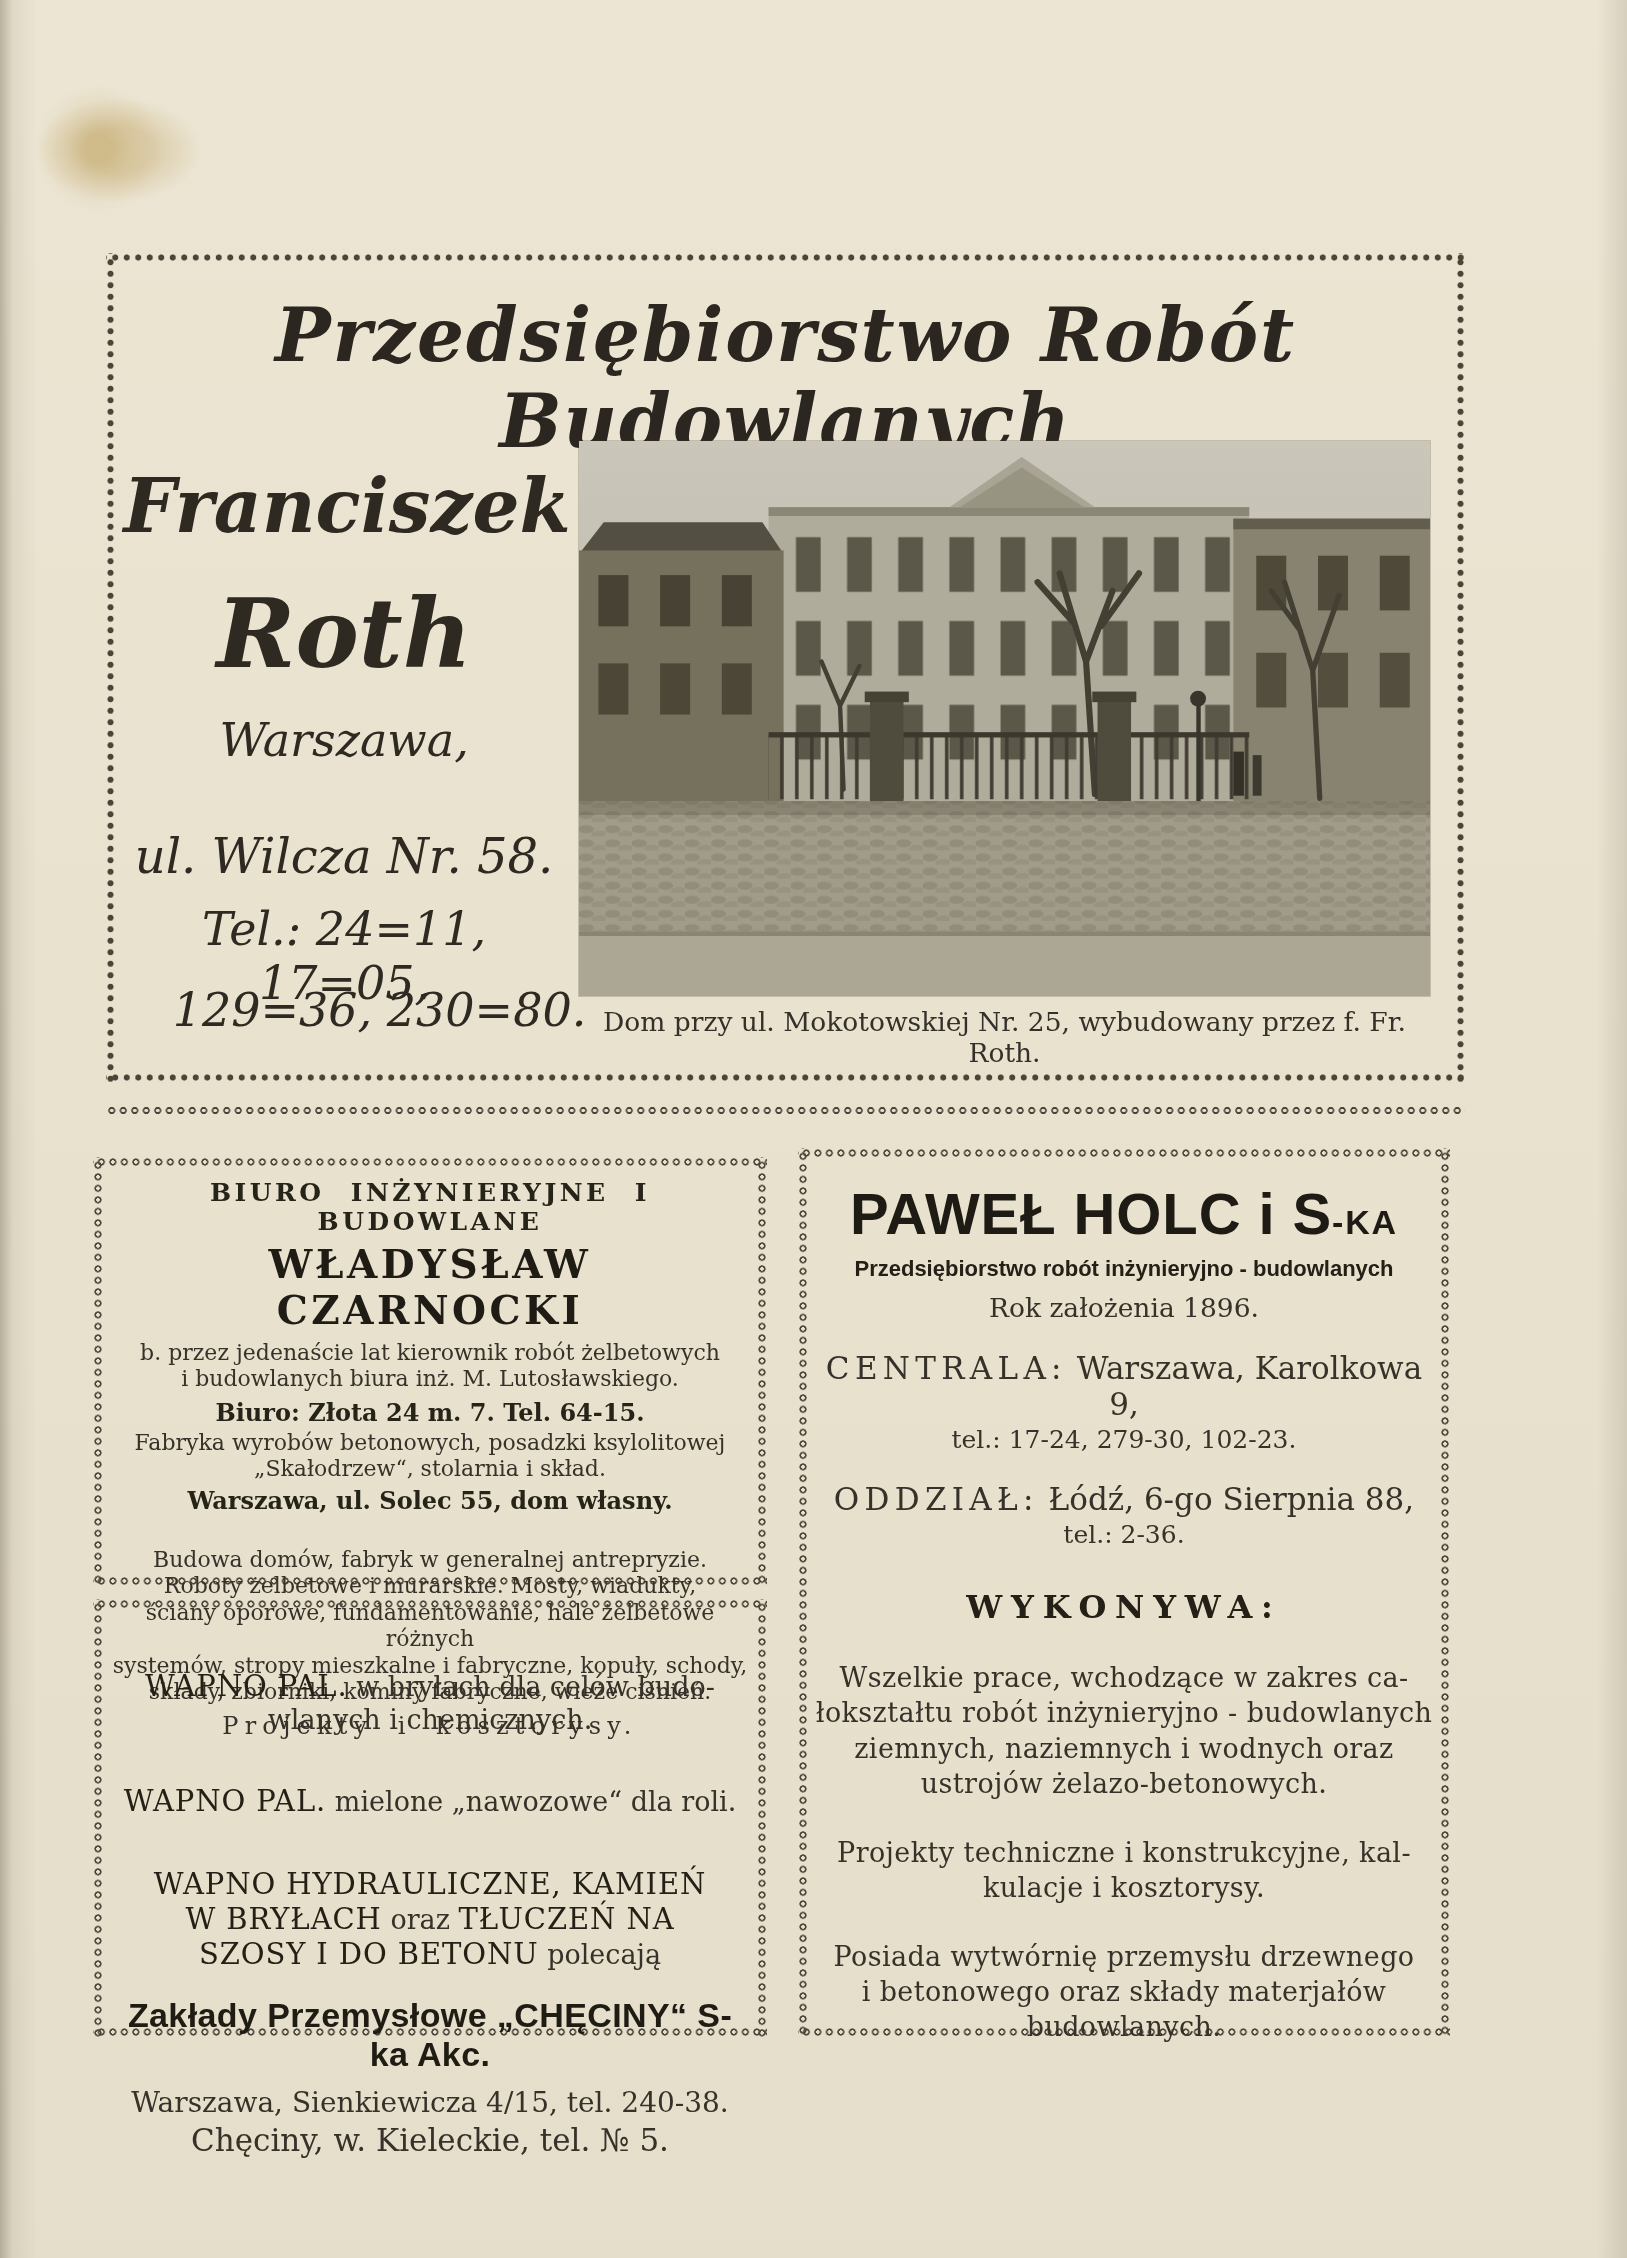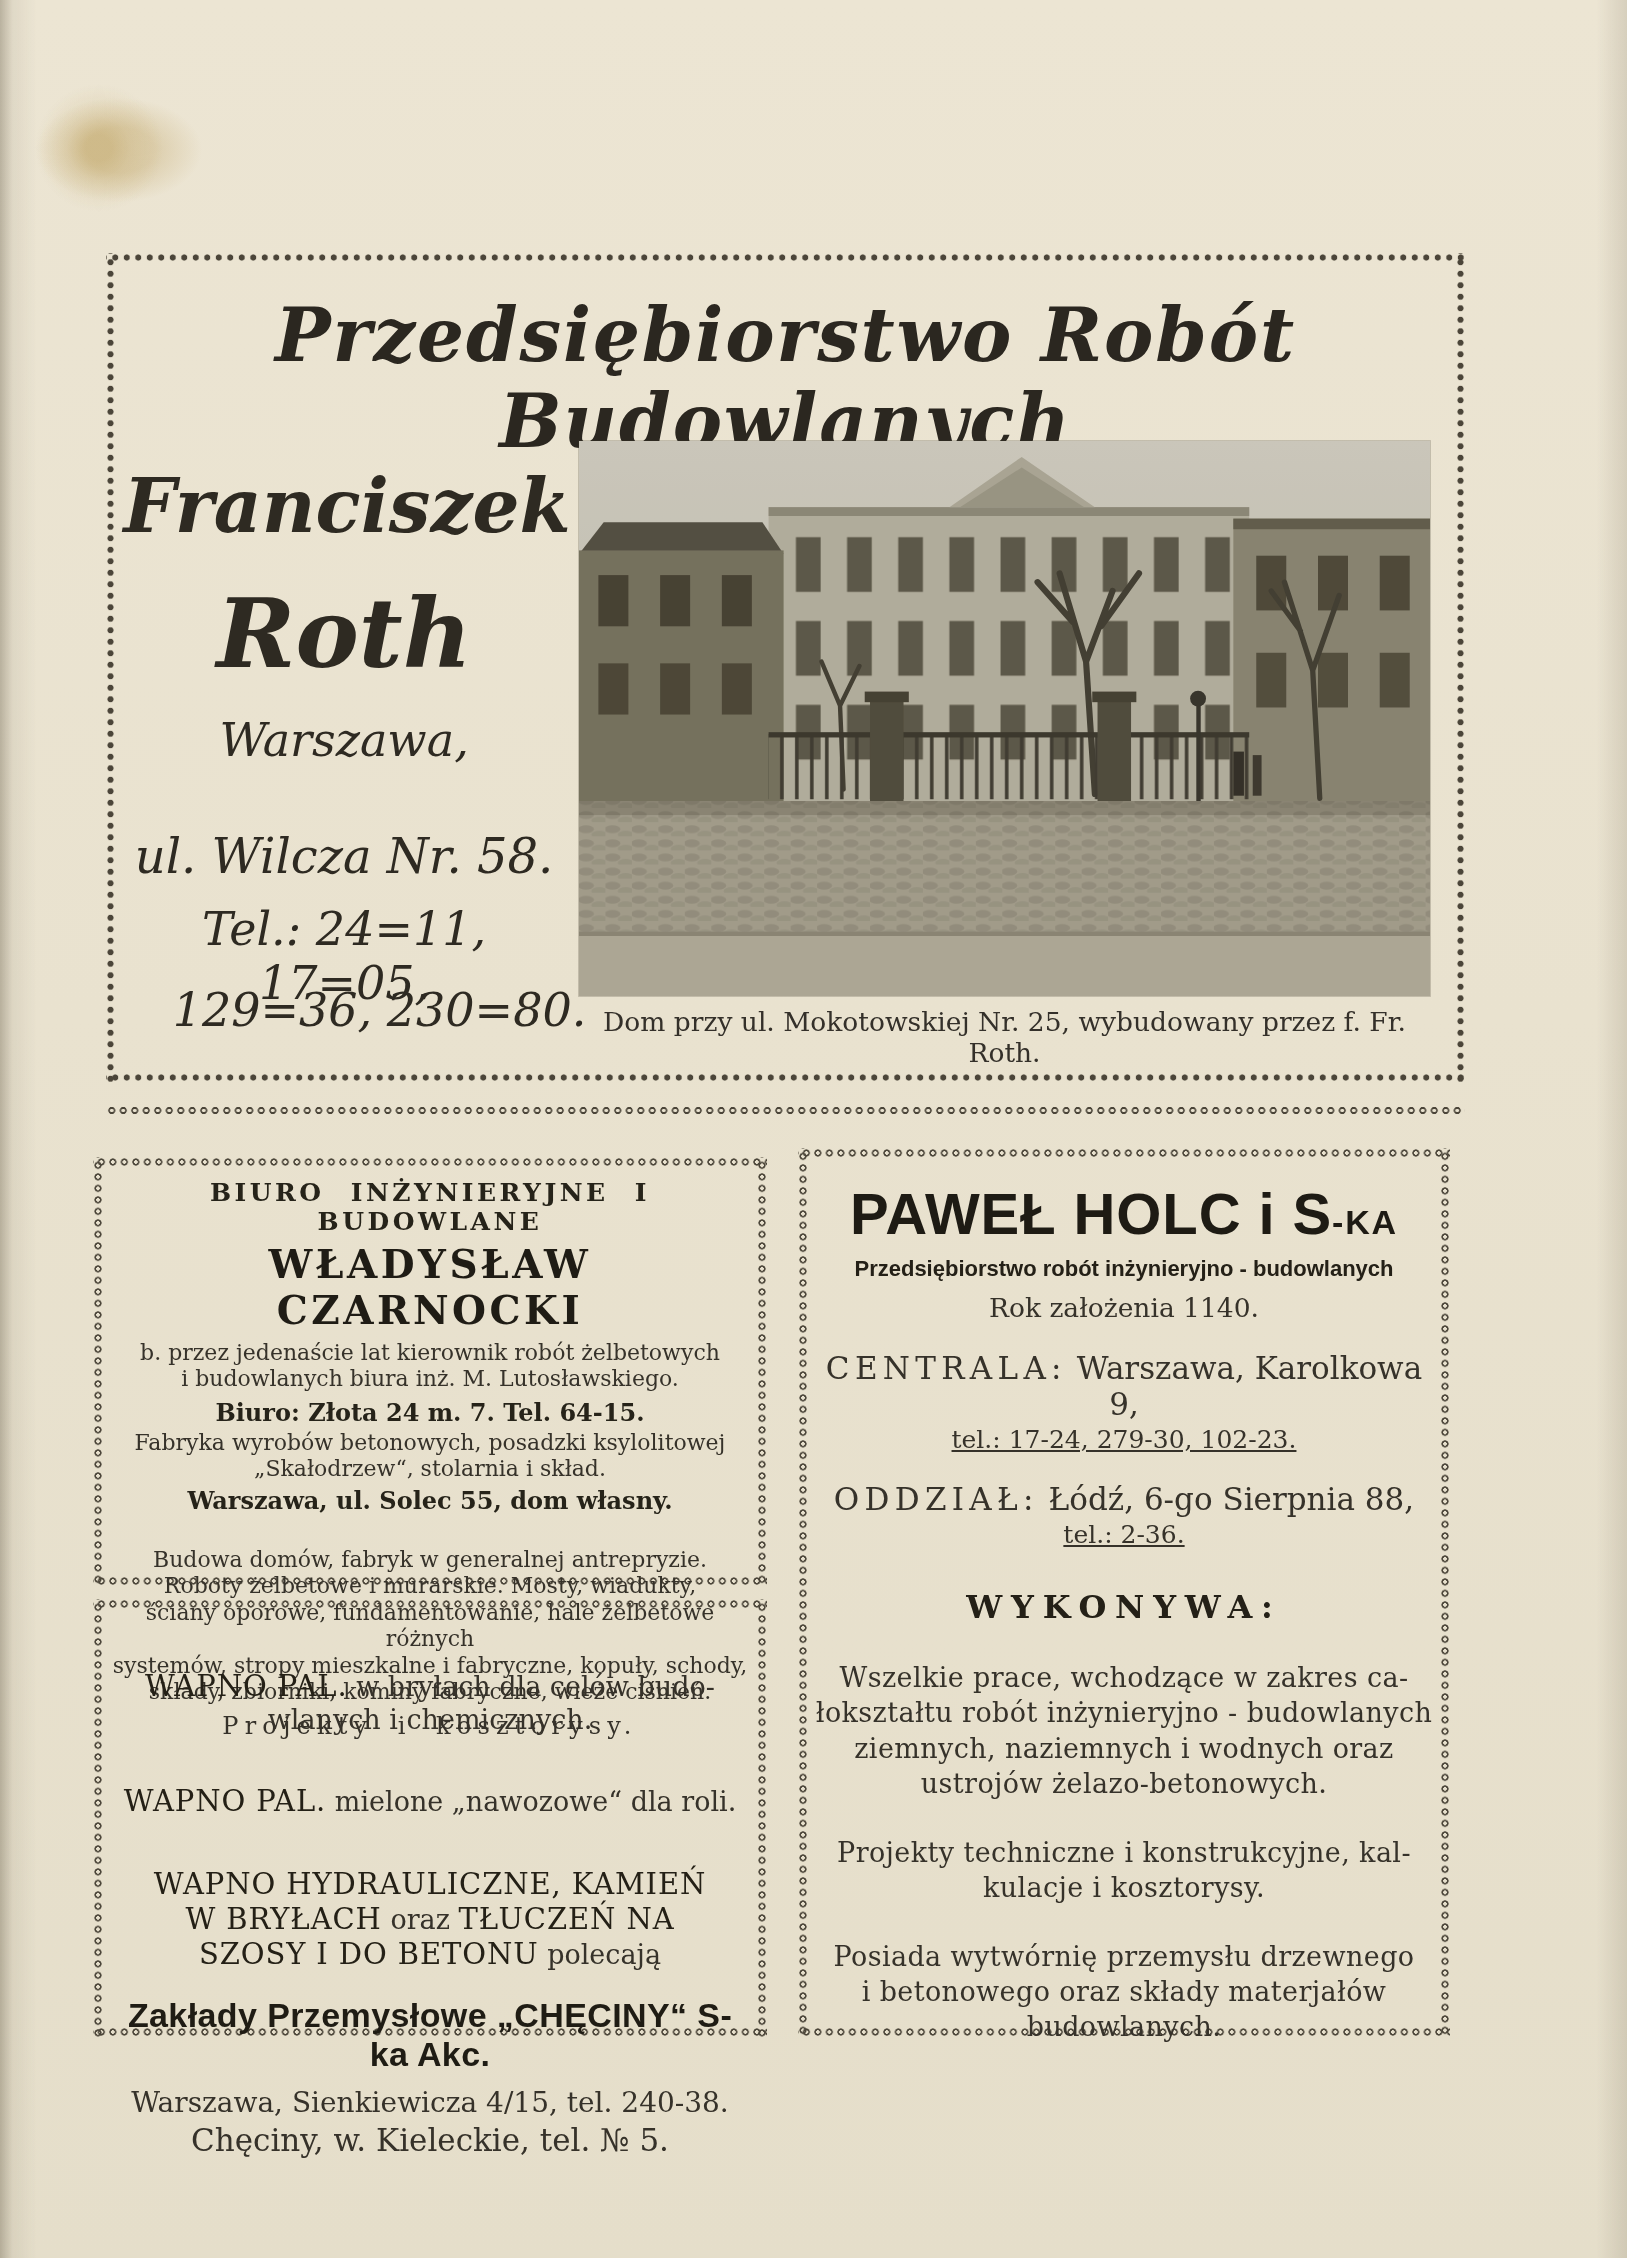--- a/index.html
+++ b/index.html
@@ -76,21 +76,21 @@
   .wp-addr2{font-size:31px;margin-top:3px;}
   
   .ho-title{font-size:58px;font-weight:700;letter-spacing:0.9px;color:#1e1b14;
     font-family:"Liberation Sans","DejaVu Sans",sans-serif;}
   .ho-title .suffix{font-size:34px;letter-spacing:1.8px;}
   .ho-sub{font-size:22px;font-weight:700;margin-top:8.8px;color:#242017;
     font-family:"Liberation Sans","DejaVu Sans",sans-serif;}
   .ho-rok{font-size:26.5px;margin-top:10.6px;}
   .ho-branch{font-size:31px;margin-top:26.5px;}
   .ho-branch .lbl{letter-spacing:5.3px;}
-  .ho-tel{font-size:25px;margin-top:3.5px;text-decoration:underline;}
+  .ho-tel{font-size:25px;margin-top:3.5px;}
   .ho-wyk{font-size:32px;font-weight:600;letter-spacing:8.8px;margin-top:39px;color:#242017;}
   .ho-par{font-size:27px;line-height:1.3;letter-spacing:0.4px;margin-top:34px;}
   b{font-weight:400;text-align:right;}
 </style>
 </head>
 <body>
 
 <div style="position:absolute;left:35px;top:97px;width:168px;height:106px;pointer-events:none;
             background:radial-gradient(ellipse at center, rgba(168,128,40,0.22) 0 30%, rgba(168,128,40,0) 70%);"></div>
 
@@ -216,21 +216,21 @@
   <div class="wp-company">Zakłady Przemysłowe „CHĘCINY“ S-ka Akc.</div>
   <div class="wp-addr1">Warszawa, Sienkiewicza 4/15,  tel. 240-38.</div>
   <div class="wp-addr2">Chęciny, w. Kieleckie, tel. № 5.</div>
 </section>
 
 <section class="ad-frame dots-ring ctr" style="left:798px;top:1148px;width:652px;height:889px;padding:32px 17.6px;">
   <div class="ho-title">
     <span>PAWEŁ HOLC i S</span><span class="suffix">-KA</span>
   </div>
   <div class="ho-sub">Przedsiębiorstwo robót inżynieryjno - budowlanych</div>
-  <div class="ho-rok">Rok założenia 1140.</div>
+  <div class="ho-rok">Rok założenia 1896.</div>
 
   <div class="ho-branch">
     <span class="lbl">CENTRALA:</span><span> Warszawa, Karolkowa 9,</span>
   </div>
   <div class="ho-tel">tel.: 17-24, 279-30, 102-23.</div>
 
   <div class="ho-branch">
     <span class="lbl">ODDZIAŁ:</span><span> Łódź, 6-go Sierpnia 88,</span>
   </div>
   <div class="ho-tel">tel.: 2-36.</div>

